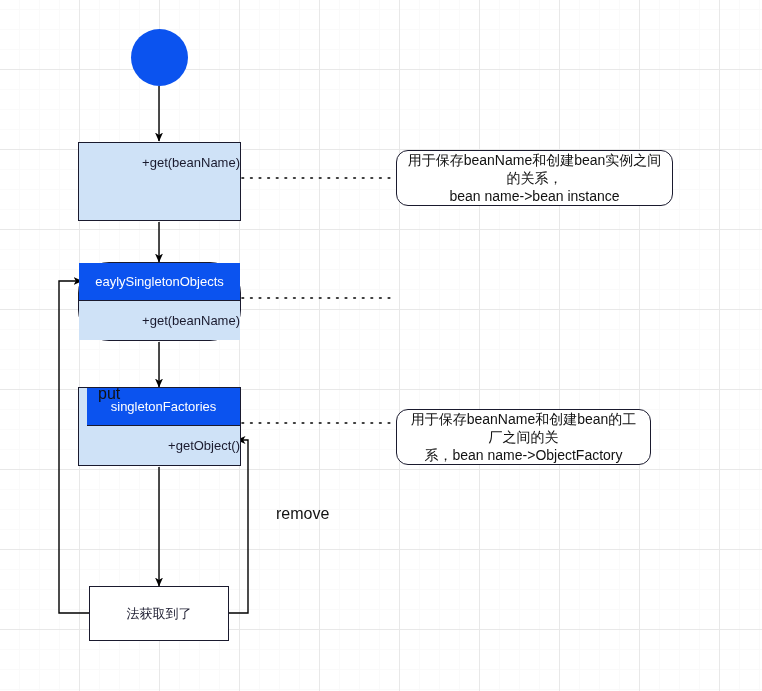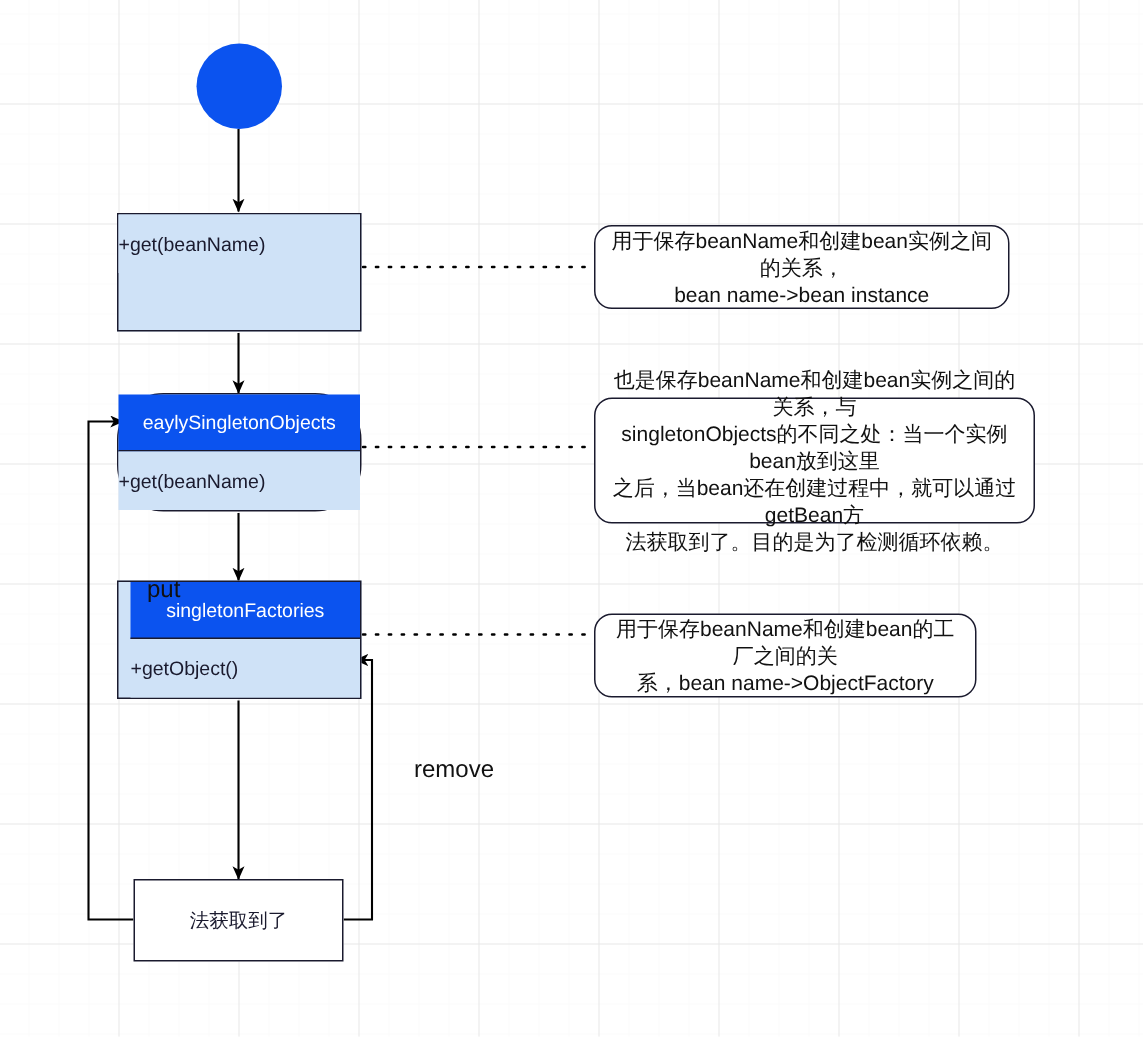--- a/index.html
+++ b/index.html
@@ -38,21 +38,21 @@
     line-height:38px;
     height:38px;
     border-bottom:1px solid #1a1a2e;
     box-sizing:border-box;
     white-space:nowrap;
   }
   .uml-body{
     background:#cfe2f7;
     color:#1a1a2e;
     font-size:13px;
-    text-align:left;
+    text-align:right;
     line-height:39px;
     height:39px;
     box-sizing:border-box;
     white-space:nowrap;
   }
 
   
   .start-node{
     position:absolute;
     border-radius:50%;
@@ -150,28 +150,20 @@
     <span>法获取到了</span>
   </div>
 
   <div class="note" style="left:396px;top:150px;width:277px;height:56px;">
     <span>
       <span>用于保存beanName和创建bean实例之间的关系，</span>
       <span>bean name-&gt;bean instance</span>
     </span>
   </div>
 
-  <div class="note" style="left:396px;top:265px;width:294px;height:84px;">
-    <span>
-      <span>也是保存beanName和创建bean实例之间的关系，与</span>
-      <span>singletonObjects的不同之处：当一个实例bean放到这里</span>
-      <span>之后，当bean还在创建过程中，就可以通过getBean方</span>
-      <span>法获取到了。目的是为了检测循环依赖。</span>
-    </span>
-  </div>
 
   <div class="note" style="left:396px;top:409px;width:255px;height:56px;">
     <span>
       <span>用于保存beanName和创建bean的工厂之间的关</span>
       <span>系，bean name-&gt;ObjectFactory</span>
     </span>
   </div>
 
   <div class="edge-label" style="left:50px;top:385px;">put</div>
 

